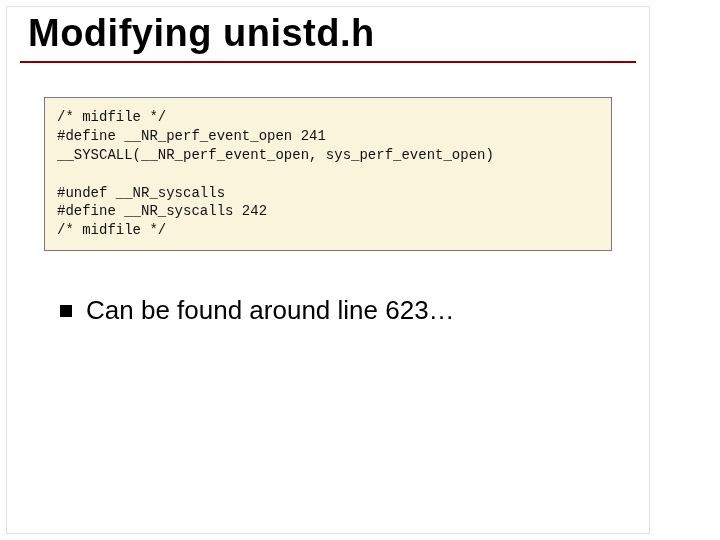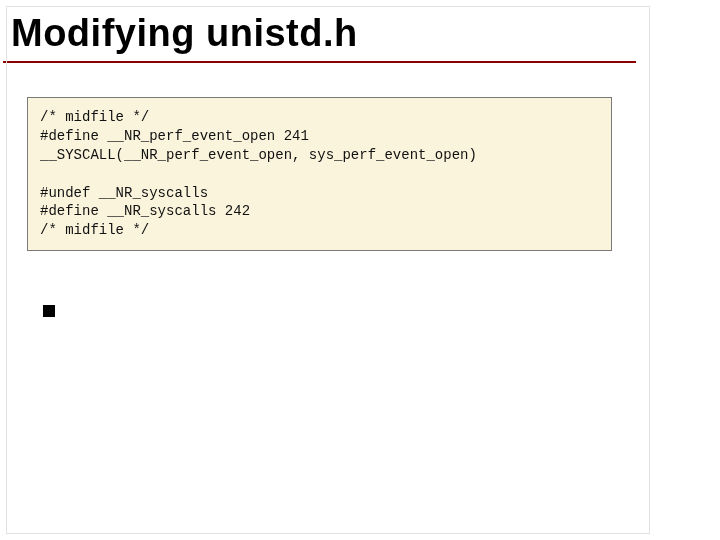--- a/index.html
+++ b/index.html
@@ -9,21 +9,21 @@
     height: 540px;
     background: #fff;
     font-family: Arial, Helvetica, sans-serif;
     overflow: hidden;
   }
   .slide {
     position: relative;
     box-sizing: border-box;
     width: 656px;
     height: 540px;
-    padding: 12px 20px 20px 3px;
+    padding: 12px 20px 20px 20px;
   }
   .title-wrap {
     border-bottom: 2px solid #8a0000;
     padding-bottom: 6px;
     margin-bottom: 34px;
     padding-left: 8px;
   }
   .title {
     font-size: 38px;
     font-weight: bold;
@@ -84,14 +84,15 @@
   <div class="code-box"><span>/* midfile */</span>
 <span>#define __NR_perf_event_open 241</span>
 <span>__SYSCALL(__NR_perf_event_open, sys_perf_event_open)</span>
 <span class="blank"></span><span>#undef __NR_syscalls</span>
 <span>#define __NR_syscalls 242</span>
 <span>/* midfile */</span>
 </div>
 
   <div class="bullet-row">
     <span class="square"></span>
+    <span>Can be found around line 623…</span>
   </div>
 </div>
 
 </body></html>

